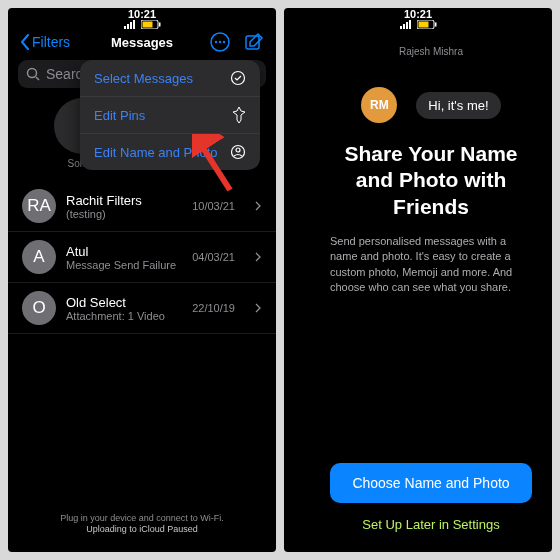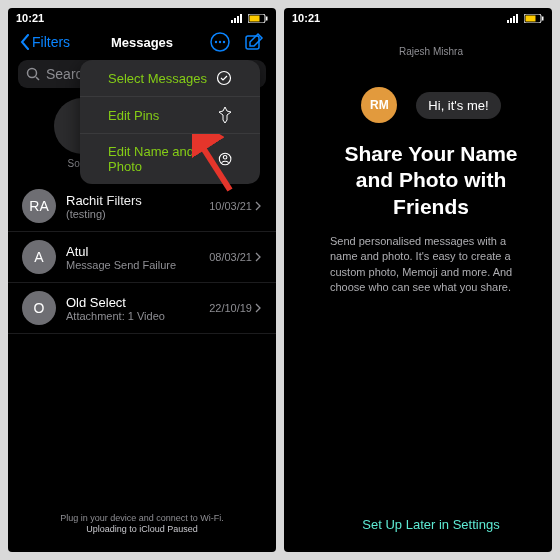--- a/index.html
+++ b/index.html
@@ -20,23 +20,24 @@
     position: relative;
     display: flex;
     flex-direction: column;
     color: #fff;
   }
   .status-bar {
     height: 20px;
     display: flex;
     justify-content: space-between;
     align-items: center;
-    padding: 0 8px;
+    padding: 0 22px;
     font-size: 11px;
     font-weight: 600;
+    flex-direction: column;
   }
   .status-icons { display: flex; gap: 3px; align-items: center; }
   .nav-bar {
     display: flex;
     align-items: center;
     justify-content: space-between;
     padding: 4px 12px 8px;
     font-size: 14px;
   }
   .nav-back { color: #0a84ff; display: flex; align-items: center; gap: 2px; }
@@ -63,23 +64,23 @@
     overflow: hidden;
     display: flex;
     flex-direction: column;
     font-size: 13px;
     box-shadow: 0 6px 20px rgba(0,0,0,0.6);
   }
   .popup-item {
     display: flex;
     justify-content: space-between;
     align-items: center;
-    padding: 10px 28px;
+    padding: 10px 14px;
     border-bottom: 0.5px solid #3a3a3c;
-    color: #84cc16;
+    color: #3b82f6;
   }
   .popup-item:last-child { border-bottom: none; }
   .pin-row {
     display: flex;
     gap: 26px;
     padding: 4px 46px 4px;
     position: relative;
   }
   .pin {
     display: flex;
@@ -105,27 +106,27 @@
     padding: 8px 14px;
     border-bottom: 0.5px solid #1c1c1e;
   }
   .avatar {
     width: 34px; height: 34px;
     border-radius: 50%;
     background: #6e6e73;
     display: flex;
     align-items: center;
     justify-content: center;
-    font-size: 14px;
+    font-size: 17px;
     color: #fff;
   }
   .row-main { flex: 1; min-width: 0; }
   .row-title { font-size: 13px; font-weight: 500; }
   .row-sub { font-size: 11px; color: #8e8e93; white-space: nowrap; overflow: hidden; text-overflow: ellipsis;}
-  .row-date { font-size: 11px; color: #8e8e93; display: flex; align-items: center; gap: 3px;}
+  .row-date { font-size: 11px; color: #8e8e93; display: flex; align-items: center; gap: 20px;}
   .footer-note {
     margin-top: auto;
     text-align: center;
     font-size: 9px;
     color: #8e8e93;
     padding: 10px 20px 16px;
     line-height: 1.3;
   }
   
   .arrow {
@@ -157,21 +158,21 @@
     padding: 6px 12px;
     font-size: 13px;
   }
   .big-title { font-size: 21px; font-weight: 700; text-align:center; margin-top: 18px; line-height:1.25;}
   .desc { font-size: 11px; color:#aeaeb2; margin-top: 14px; line-height:1.4;}
   .bottom-actions { margin-top: auto; width:100%; padding-bottom: 20px;}
   .primary-btn {
     background:#0a84ff; color:#fff; font-size:14px; font-weight:500;
     border-radius:10px; text-align:center; padding:12px; margin-bottom:14px;
   }
-  .secondary-link { color:#5eead4; font-size:13px; text-align:center; }
+  .secondary-link { color:#bef264; font-size:13px; text-align:center; }
   svg { display:block; }
 </style>
 </head>
 <body>
 
 <div class="phone">
   <div class="status-bar">
     <span>10:21</span>
     <span class="status-icons">
       <svg width="14" height="9" viewBox="0 0 14 9">
@@ -276,21 +277,21 @@
           </svg>
         </div>
     </div>
     <div class="row">
       <div class="avatar">A</div>
       <div class="row-main">
         <div class="row-title">Atul</div>
         <div class="row-sub">Message Send Failure</div>
       </div>
       <div class="row-date">
-          <span>08/03/21</span>
+          <span>04/03/21</span>
           <svg width="7" height="10" viewBox="0 0 7 10">
             <path d="M1 1 L5 5 L1 9" stroke="#8e8e93" stroke-width="1.3" fill="none"></path>
           </svg>
         </div>
     </div>
     <div class="row">
       <div class="avatar">O</div>
       <div class="row-main">
         <div class="row-title">Old Select</div>
         <div class="row-sub">Attachment: 1 Video</div>
@@ -332,16 +333,17 @@
     <div class="mini-name">Rajesh Mishra</div>
     <div class="bubble-stack">
       <div class="mini-avatar">RM</div>
       <div class="bubble">Hi, it's me!</div>
     </div>
 
     <div class="big-title">Share Your Name and Photo with Friends</div>
     <div class="desc">Send personalised messages with a name and photo. It's easy to create a custom photo, Memoji and more. And choose who can see what you share.</div>
 
     <div class="bottom-actions">
+      <div class="primary-btn">Choose Name and Photo</div>
       <div class="secondary-link">Set Up Later in Settings</div>
     </div>
   </div>
 </div>
 
 </body></html>

